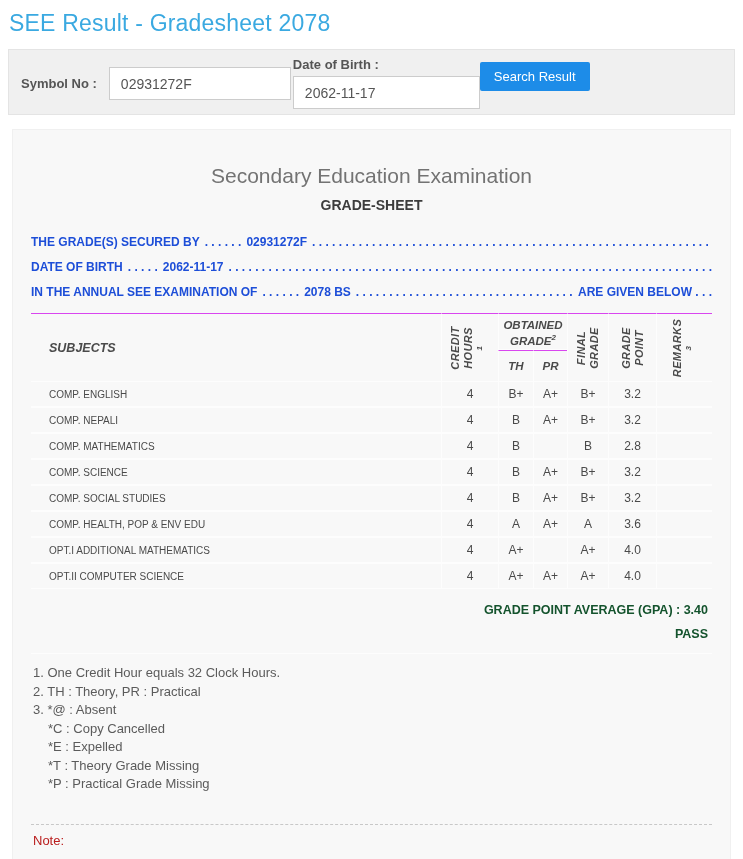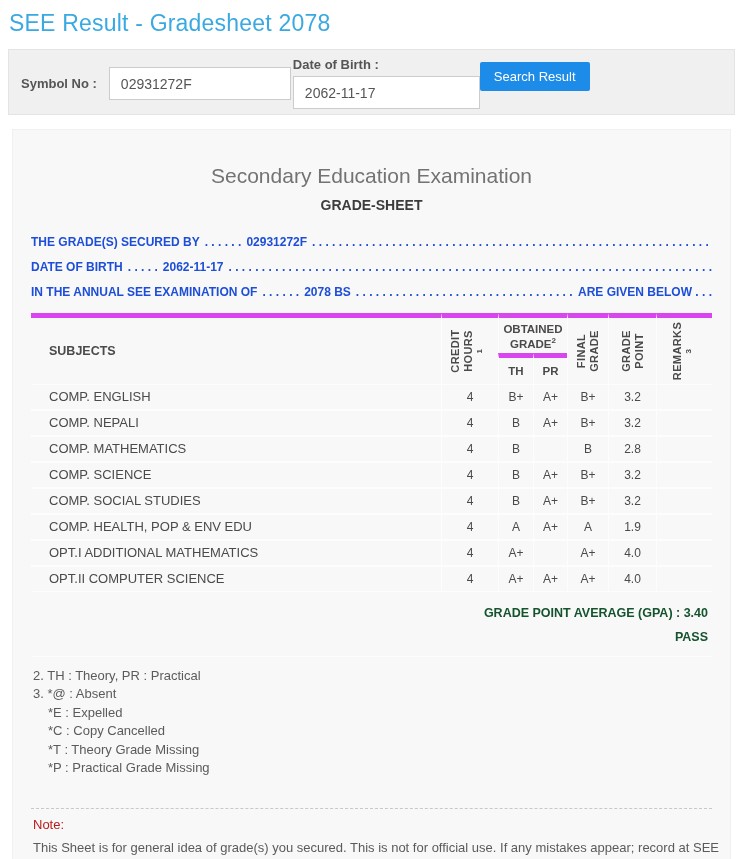--- a/index.html
+++ b/index.html
@@ -51,42 +51,42 @@
   .info-line {
     display:flex; align-items:baseline; gap:5px;
     height:25px; line-height:25px; white-space:nowrap; overflow:hidden;
     font-size:12px; font-weight:700; color:#1d4ed8;
   }
   .info-line .fill { flex:1 1 auto; min-width:0; overflow:hidden; }
   
   table.grades { width:100%; border-collapse:separate; border-spacing:0; table-layout:fixed; margin-top:8px; }
   .grades th, .grades td { font-size:12px; color:#4a4a4a; }
   .grades th { font-weight:700; }
-  .grades thead th { border-top:5px solid #d946ef; }
+  .grades thead th { border-top:1px solid #d946ef;font-style:italic; }
   .col-credit { width:57px; } .col-th { width:35px; } .col-pr { width:34px; }
   .col-final { width:41px; } .col-gp { width:48px; } .col-rem { width:56px; }
   .vh { position:relative; height:68px; border-left:1px solid #fdfdfd; }
   .rot {
     position:absolute; top:50%; left:50%;
     transform:translate(-50%,-50%) rotate(-90deg);
     white-space:nowrap; text-align:center; line-height:1.2;
     font-size:11px; letter-spacing:0.4px; color:#4a4a4a; font-weight:700;
   }
   .rot span { display:block; }
   th.subjects { text-align:left; padding-left:18px; font-size:12.5px; }
   th.obtained {
     height:36px; border-left:1px solid #fdfdfd; border-bottom:1px solid #fdfdfd;
     text-align:center; font-size:11.5px; line-height:1.25; padding-top:4px;
   }
   th.sub { height:31px; border-left:1px solid #fdfdfd; text-align:center; font-size:11.5px; }
   .grades tbody td {
     height:26px; border-bottom:1px solid #fdfdfd; border-top:1px solid #fdfdfd;
     text-align:center;
   }
-  .grades tbody td.subj { text-align:left; padding-left:18px; font-size:13px; }
+  .grades tbody td.subj { text-align:left; padding-left:18px; font-size:10px; }
   .grades tbody td:not(.subj) { border-left:1px solid #fdfdfd; }
   sup { font-size:8px; }
   
   .summary { border-bottom:1px solid #fdfdfd; padding:14px 4px 12px 0; }
   .summary div { text-align:right; font-size:12.5px; font-weight:700; color:#14532d; }
   .summary .gpa-line { margin-bottom:10px; }
   
   .notes { padding:10px 0 30px 2px; }
   .note-line { font-size:13px; color:#5b5b5b; line-height:18.5px; }
   .note-line.indent { padding-left:15px; }
@@ -230,21 +230,21 @@
         <td>B+</td>
         <td>3.2</td>
         <td></td>
       </tr>
       <tr>
         <td class="subj">COMP. HEALTH, POP &amp; ENV EDU</td>
         <td>4</td>
         <td>A</td>
         <td>A+</td>
         <td>A</td>
-        <td>1.9</td>
+        <td>3.6</td>
         <td></td>
       </tr>
       <tr>
         <td class="subj">OPT.I ADDITIONAL MATHEMATICS</td>
         <td>4</td>
         <td>A+</td>
         <td></td>
         <td>A+</td>
         <td>4.0</td>
         <td></td>
@@ -260,24 +260,25 @@
       </tr>
     </tbody>
   </table>
 
   <div class="summary">
     <div class="gpa-line">GRADE POINT AVERAGE (GPA) : 3.40</div>
     <div>PASS</div>
   </div>
 
   <div class="notes">
+    <div class="note-line">1. One Credit Hour equals 32 Clock Hours.</div>
     <div class="note-line">2. TH : Theory, PR : Practical</div>
     <div class="note-line">3. *@ : Absent</div>
+    <div class="note-line indent">*C : Copy Cancelled</div>
     <div class="note-line indent">*E : Expelled</div>
-    <div class="note-line indent">*C : Copy Cancelled</div>
     <div class="note-line indent">*T : Theory Grade Missing</div>
     <div class="note-line indent">*P : Practical Grade Missing</div>
   </div>
 
   <div class="footnote">
     <div class="footnote-label">Note:</div>
     <div class="footnote-text">This Sheet is for general idea of grade(s) you secured. This is not for official use. If any mistakes appear; record at SEE Board ledger will be referred.</div>
   </div>
 </div>
 

